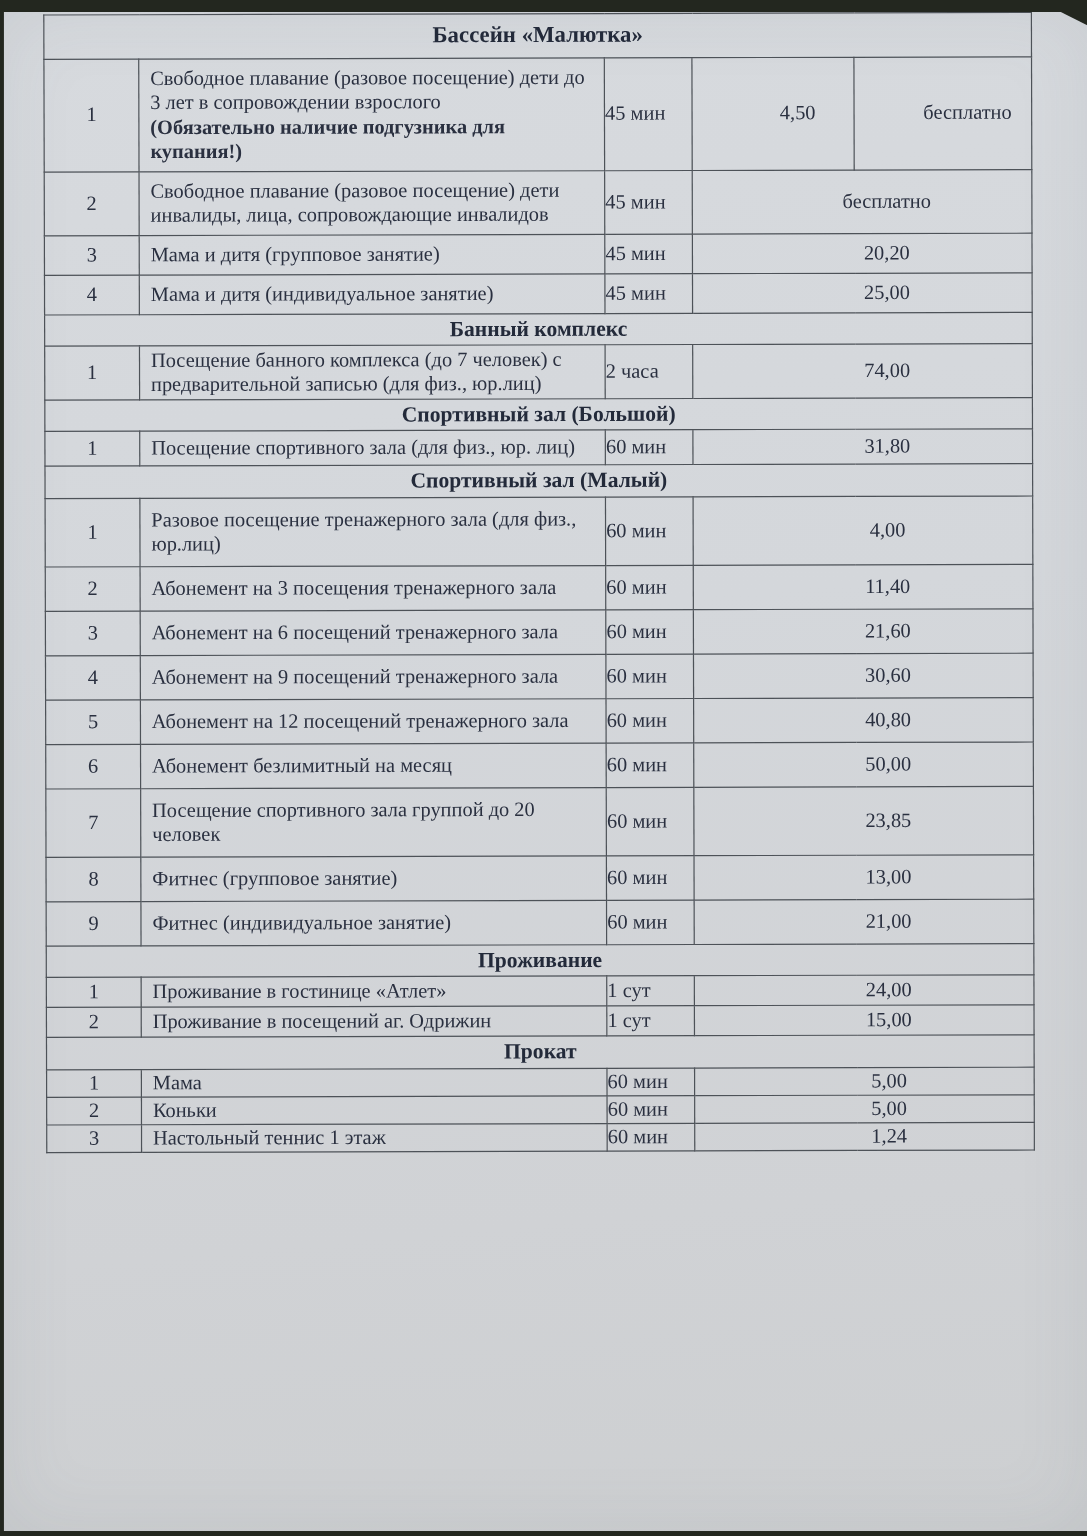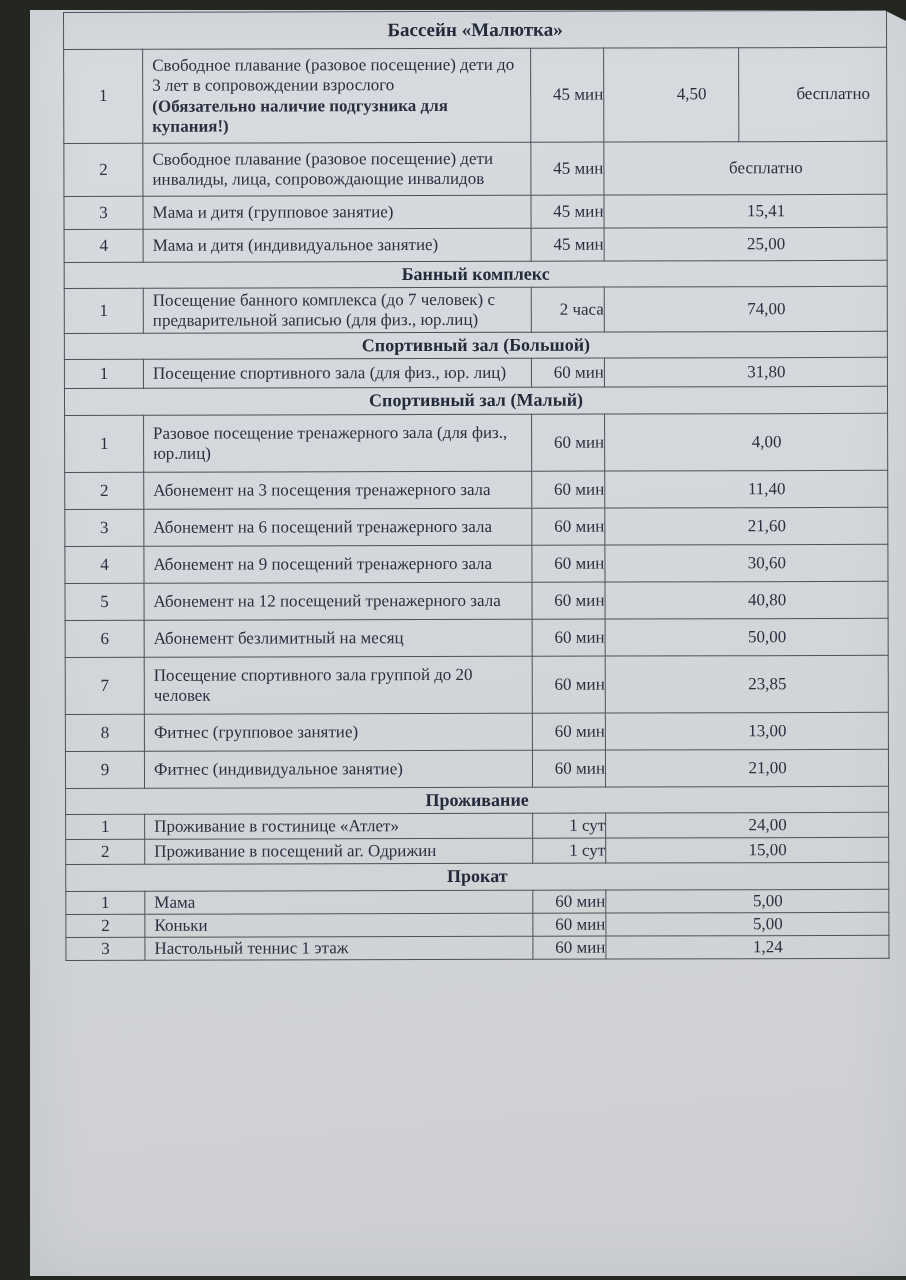--- a/index.html
+++ b/index.html
@@ -9,21 +9,20 @@
     background: #23271f;
     font-family: "Liberation Serif", "DejaVu Serif", serif;
     overflow: hidden;
   }
   .paper {
     position: absolute;
     left: 3px; top: 10px; right: 0; bottom: 4px;
     background: linear-gradient(175deg, #d7dade 0%, #d4d7db 40%, #d0d2d5 78%, #cdcfd1 100%);
     clip-path: polygon(0 0, calc(100% - 22px) 0, 100% 11px, 100% 100%, 0 100%);
     box-shadow: inset 0 0 60px rgba(90,95,105,0.10);
-    margin-left: 27px;
   }
   .tilt {
     position: absolute;
     left: 33px; top: 2px;
     transform: rotate(-0.15deg);
     transform-origin: top left;
   }
   table.price-table {
     border-collapse: collapse;
     width: 823px;
@@ -39,21 +38,21 @@
   td.section-header {
     text-align: center;
     font-weight: bold;
     font-size: 18px;
     color: #232a3a;
     padding: 2px 4px;
   }
   .sec-0 td.section-header { padding: 7px 4px; font-size: 19px; }
   td.c-num   { text-align: center; }
   td.c-name  { text-align: left; padding-left: 9px; padding-right: 6px; }
-  td.c-dur   { text-align: right; }
+  td.c-dur   { text-align: left; }
   td.c-price { text-align: center; padding-left: 41px; }
   .sec-0 tr.data-row td { padding-top: 6px; padding-bottom: 6px; }
   .sec-1 tr.data-row td { padding-top: 2px; padding-bottom: 2px; }
   .sec-2 tr.data-row td { padding-top: 4px; padding-bottom: 4px; }
   .sec-3 tr.data-row td { padding-top: 8px; padding-bottom: 8px; }
   .sec-4 tr.data-row td { padding-top: 2px; padding-bottom: 2px; }
   .sec-5 tr.data-row td { padding-top: 1px; padding-bottom: 1px; }
   .name-note { display: block; font-weight: bold; }
 </style>
 </head>
@@ -83,21 +82,21 @@
           <tr class="data-row">
             <td class="c-num">2</td>
             <td class="c-name"><span>Свободное плавание (разовое посещение) дети инвалиды, лица, сопровождающие инвалидов</span></td>
             <td class="c-dur">45 мин</td>
             <td class="c-price" colspan="2">бесплатно</td>
           </tr>
           <tr class="data-row">
             <td class="c-num">3</td>
             <td class="c-name"><span>Мама и дитя (групповое занятие)</span></td>
             <td class="c-dur">45 мин</td>
-            <td class="c-price" colspan="2">15,41</td>
+            <td class="c-price" colspan="2">20,20</td>
           </tr>
           <tr class="data-row">
             <td class="c-num">4</td>
             <td class="c-name"><span>Мама и дитя (индивидуальное занятие)</span></td>
             <td class="c-dur">45 мин</td>
             <td class="c-price" colspan="2">25,00</td>
           </tr>
         </tbody>
         <tbody class="sec sec-1">
           <tr>

